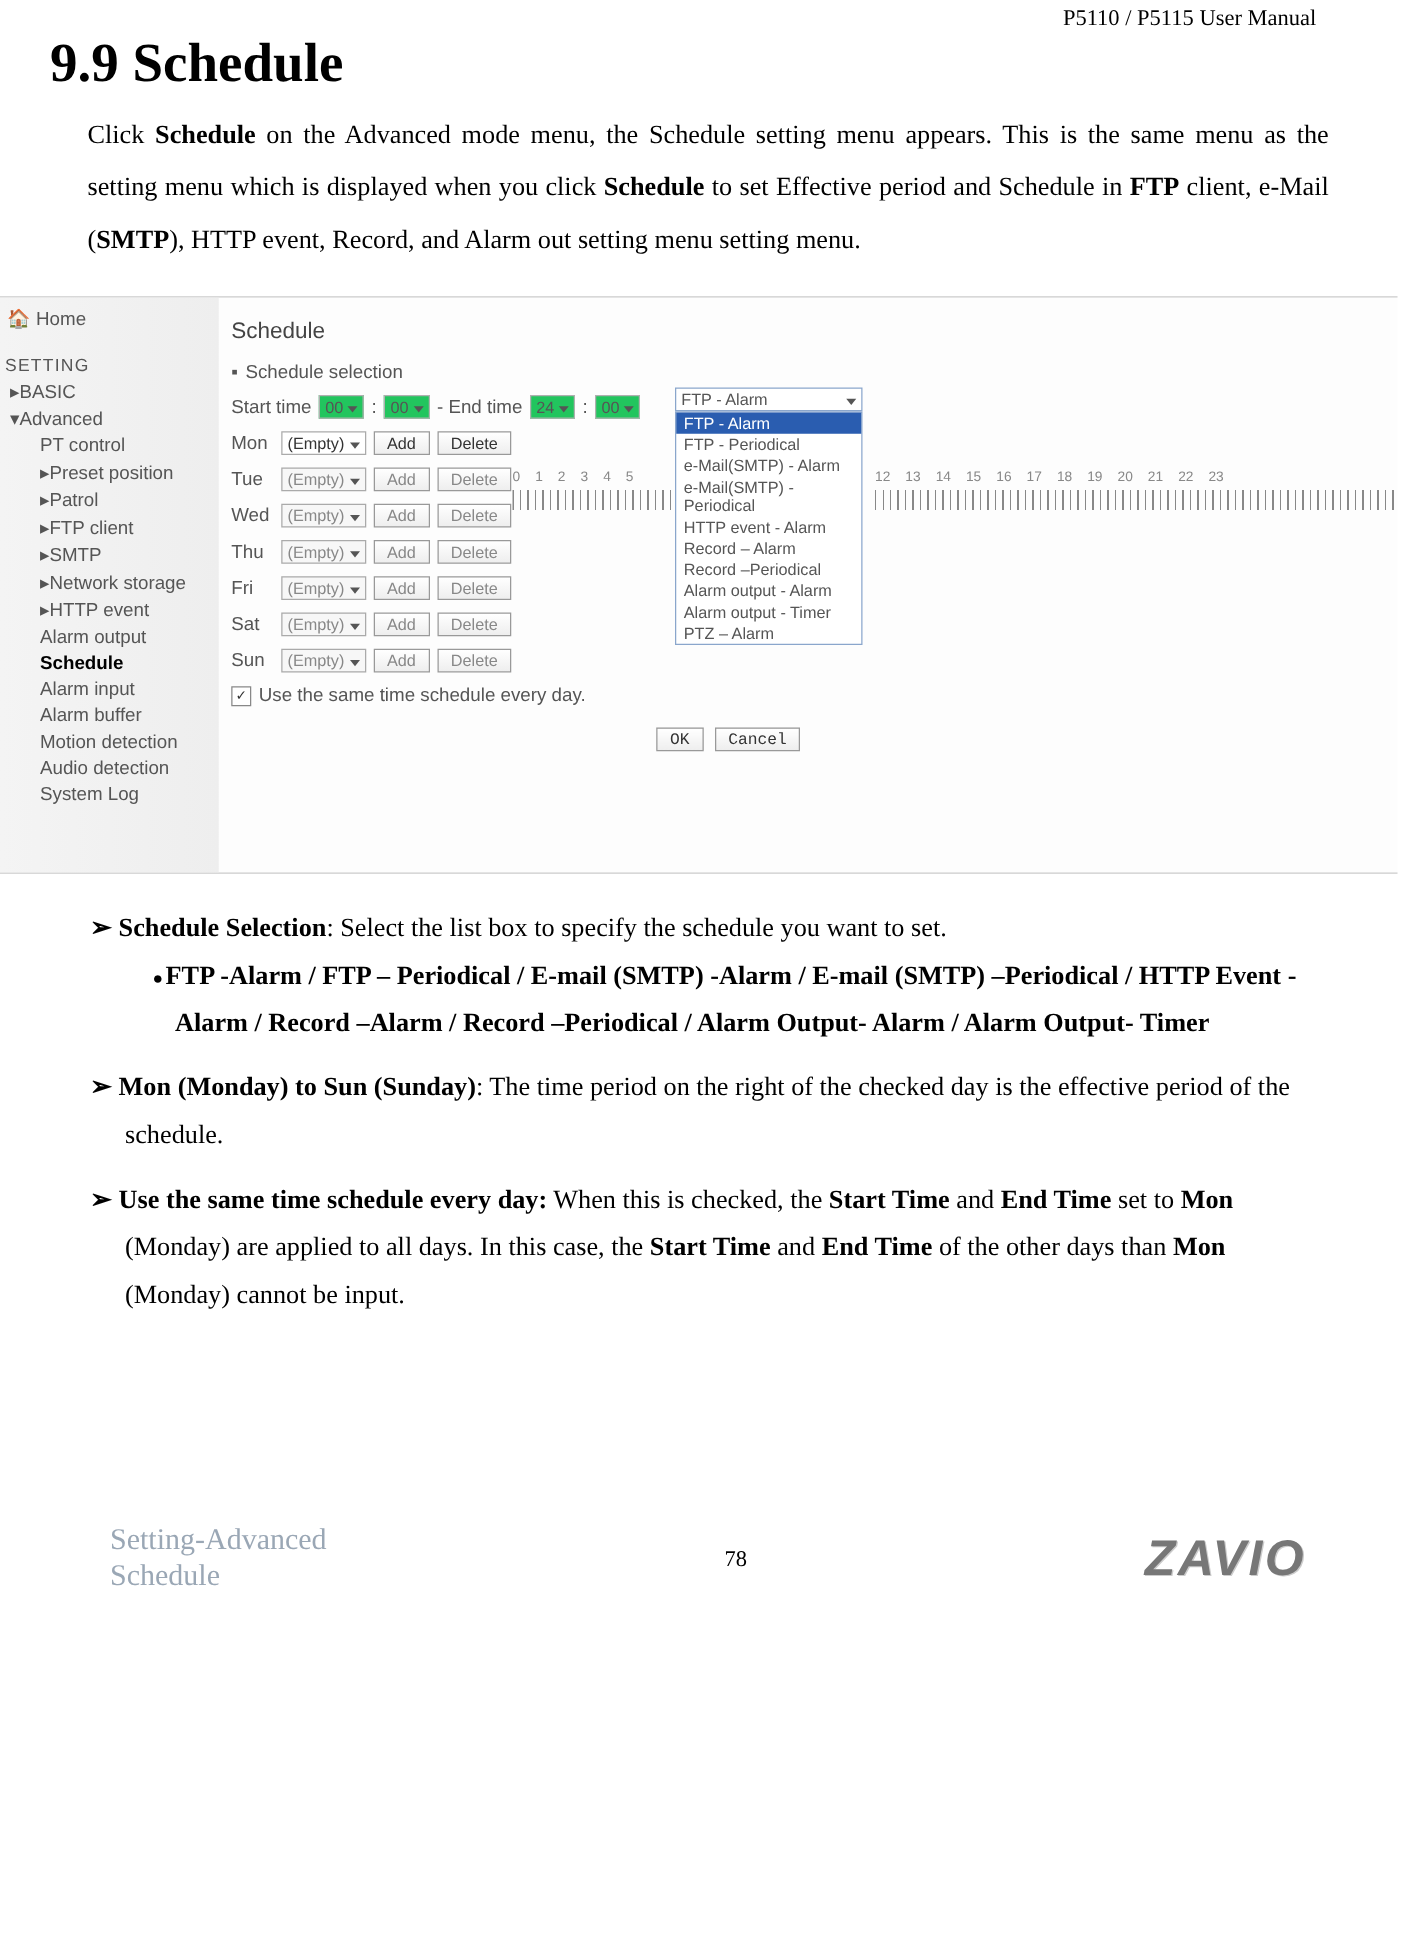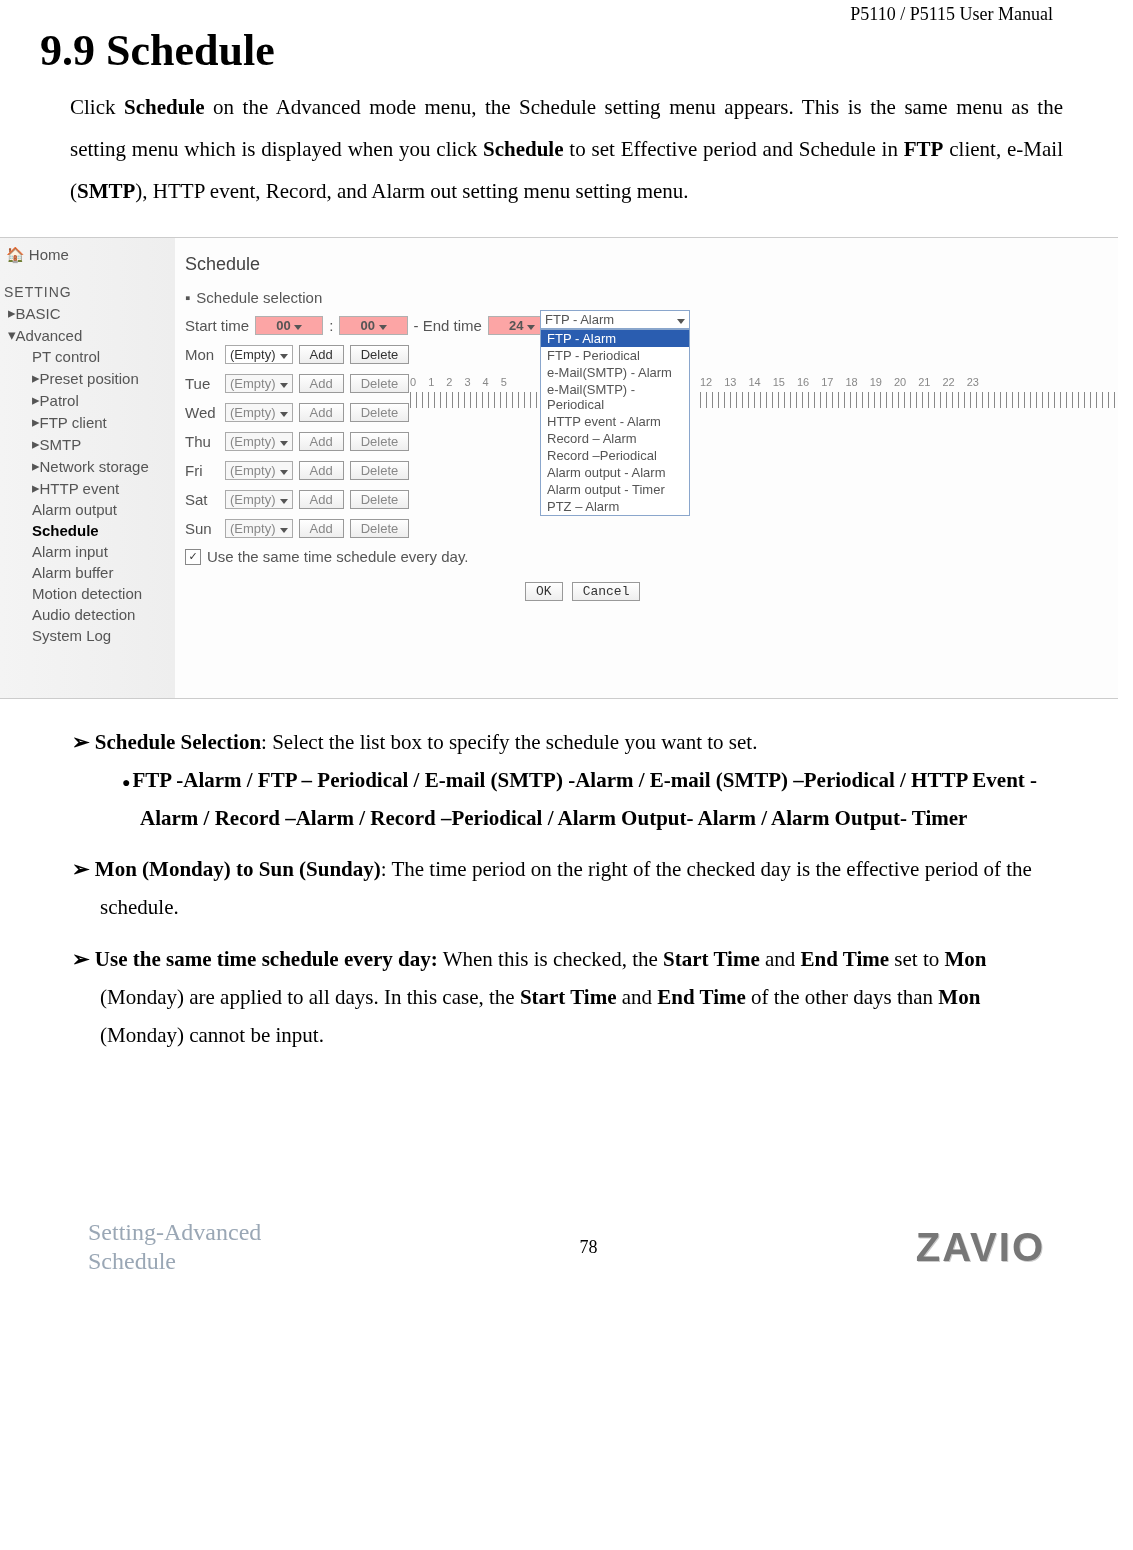--- a/index.html
+++ b/index.html
@@ -77,24 +77,23 @@
     flex: 1;
     padding: 10px 0 10px 10px;
   }
   .ss-title { font-size: 18px; color: #444; margin: 6px 0 14px 0; }
   .ss-subsec {
     display: flex; align-items:center; gap:6px;
     margin-bottom: 10px;
   }
   .ss-box {
     border: 1px solid #b0b0b0;
-    background: #fca5a5;
+    background: #22c55e;
     font-size: 13px;
-    padding: 1px 20px;
-    font-weight: bold;
+    padding: 1px 4px;
   }
   .ss-row {
     display: flex; align-items: center; gap:6px;
     margin-bottom: 10px;
   }
   .ss-day-label { width: 34px; }
   .ss-select {
     border: 1px solid #aaa;
     background: #f7f7f7;
     padding: 1px 4px;
@@ -172,20 +171,21 @@
     display:flex; justify-content:space-between; align-items:center;
     margin-top: 120px;
     padding: 0 88px;
   }
   .footer-left { color:#9aa7b5; font-size:24px; line-height:1.2; }
   .page-num { font-size:18px; text-align:center; flex:0 0 auto;}
   .footer-logo {
     font-family: Arial, sans-serif;
     font-size: 40px;
     font-weight: bold;
+    font-style: italic;
     color:#777;
     letter-spacing: 2px;
     text-shadow: 1px 1px 0 #ccc;
   }
 </style>
 </head>
 <body>
 
 <div class="page">
 

